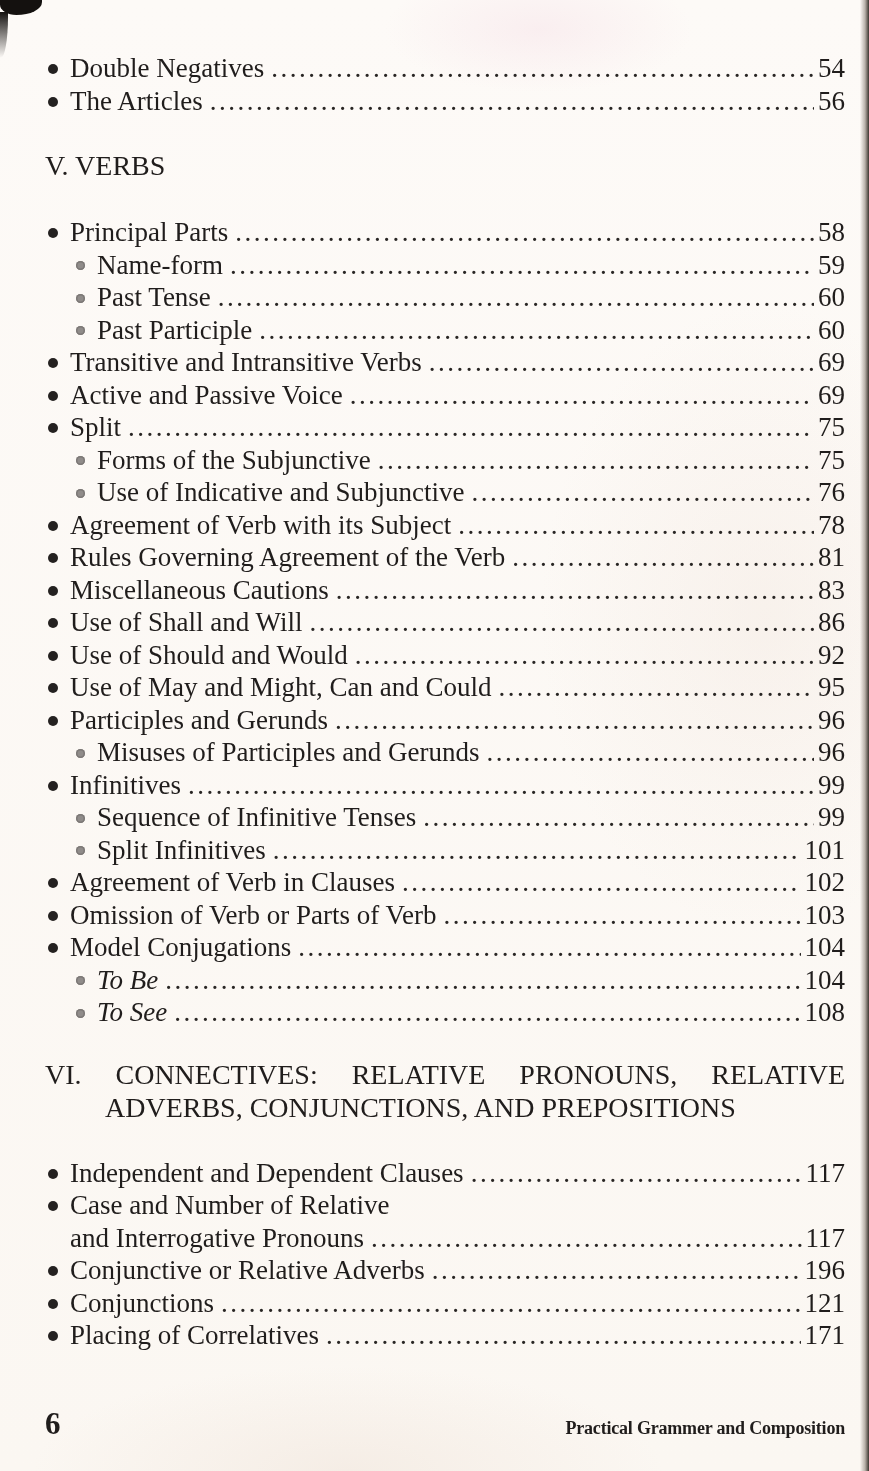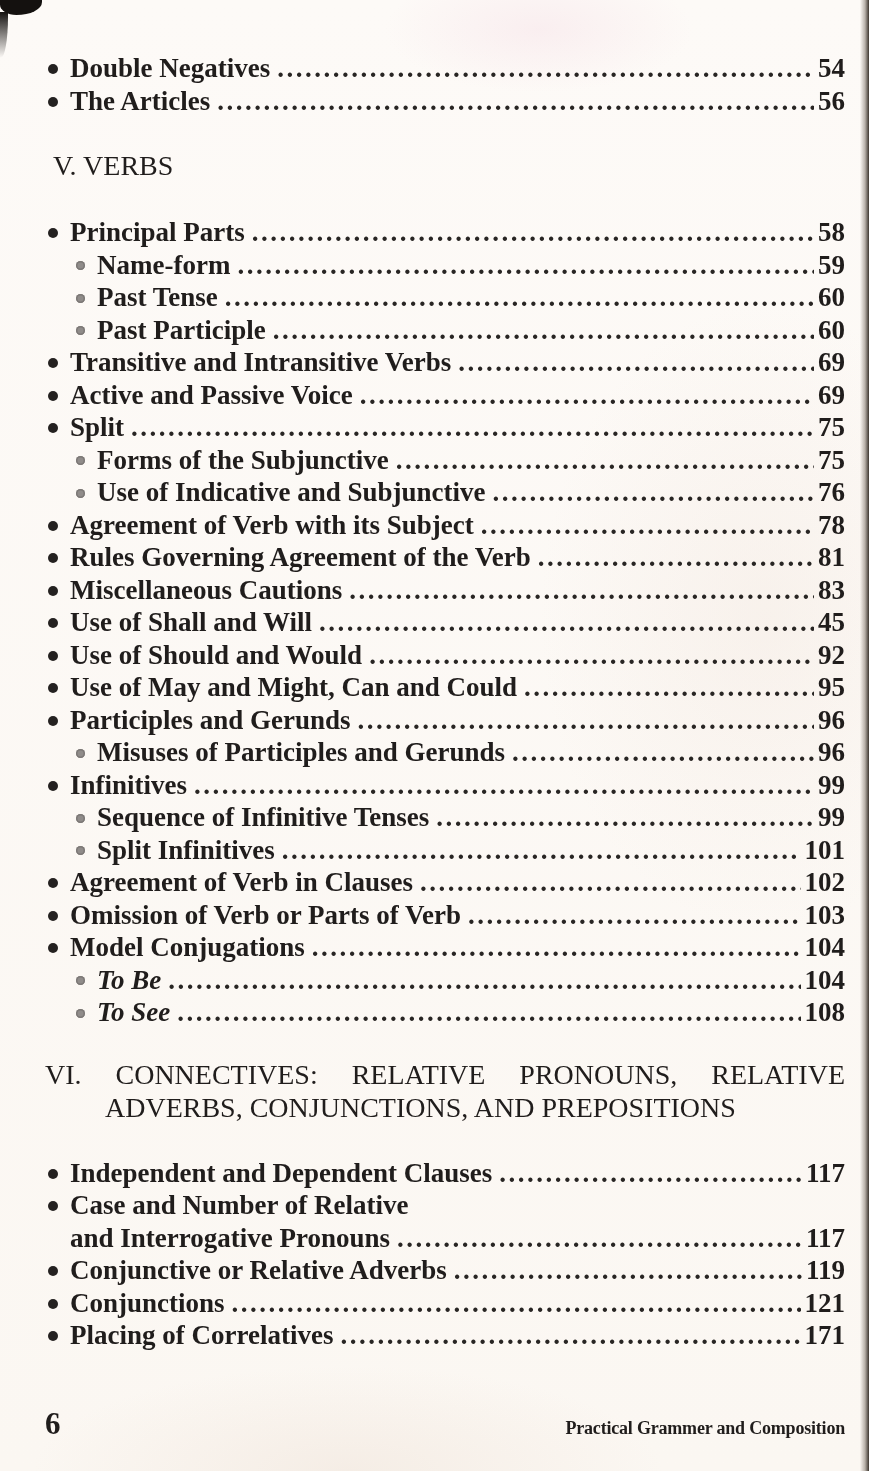--- a/index.html
+++ b/index.html
@@ -35,21 +35,21 @@
     position:absolute; right:0; top:0; bottom:0; width:9px;
     background:linear-gradient(to right, rgba(90,78,66,0), rgba(104,92,80,0.45) 55%, rgba(44,37,30,0.92));
   }
   
   .toc {
     position:absolute; left:45px; right:24px; top:0;
     padding-top:52px;
     font-size:27px;
     line-height:32.5px;
   }
-  .toc-row { display:flex; align-items:baseline;font-weight:bold; }
+  .toc-row { display:flex; align-items:baseline; }
   .bullet {
     flex:none; align-self:center;
     width:10px; height:10px; border-radius:50%;
     background:#242120;
     margin:2px 12px 0 3px;
   }
   .lvl2 .bullet {
     width:9px; height:9px;
     background:#908c8a;
     box-shadow:inset 0 0 0 1.5px #7d7977;
@@ -62,21 +62,21 @@
     flex:1 1 auto; overflow:hidden; white-space:nowrap;
     margin:0 4px 0 7px;
     letter-spacing:2.5px;
     color:#282523;
   }
   .dots::after {
     content:"........................................................................................................................";
   }
   .pagenum { flex:none; white-space:nowrap; }
   .toc-heading { font-size:28px; line-height:33px; }
-  .toc-heading.single { margin:32px 0 34px 8px; }
+  .toc-heading.single { margin:32px 0 34px 0; }
   .toc-heading.multi  { margin:29px 0 33px 0; }
   .hline.justify { text-align:justify; text-align-last:justify;margin-top:23px; }
   .hline.hang    { padding-left:60px; }
   
   .footer {
     position:absolute; left:45px; right:24px; top:1406px;
     display:flex; justify-content:space-between; align-items:baseline;
     font-weight:bold;
   }
   .folio { font-size:31px; }
@@ -174,21 +174,21 @@
       <div class="toc-row lvl1">
         <span class="bullet"></span>
         <span class="label">Miscellaneous Cautions</span>
         <span class="dots"></span>
         <span class="pagenum">83</span>
       </div>
       <div class="toc-row lvl1">
         <span class="bullet"></span>
         <span class="label">Use of Shall and Will</span>
         <span class="dots"></span>
-        <span class="pagenum">45</span>
+        <span class="pagenum">86</span>
       </div>
       <div class="toc-row lvl1">
         <span class="bullet"></span>
         <span class="label">Use of Should and Would</span>
         <span class="dots"></span>
         <span class="pagenum">92</span>
       </div>
       <div class="toc-row lvl1">
         <span class="bullet"></span>
         <span class="label">Use of May and Might, Can and Could</span>
@@ -271,21 +271,21 @@
       </div>
       <div class="toc-row cont">
         <span class="label">and Interrogative Pronouns</span>
         <span class="dots"></span>
         <span class="pagenum">117</span>
       </div>
       <div class="toc-row lvl1">
         <span class="bullet"></span>
         <span class="label">Conjunctive or Relative Adverbs</span>
         <span class="dots"></span>
-        <span class="pagenum">119</span>
+        <span class="pagenum">196</span>
       </div>
       <div class="toc-row lvl1">
         <span class="bullet"></span>
         <span class="label">Conjunctions</span>
         <span class="dots"></span>
         <span class="pagenum">121</span>
       </div>
       <div class="toc-row lvl1">
         <span class="bullet"></span>
         <span class="label">Placing of Correlatives</span>

